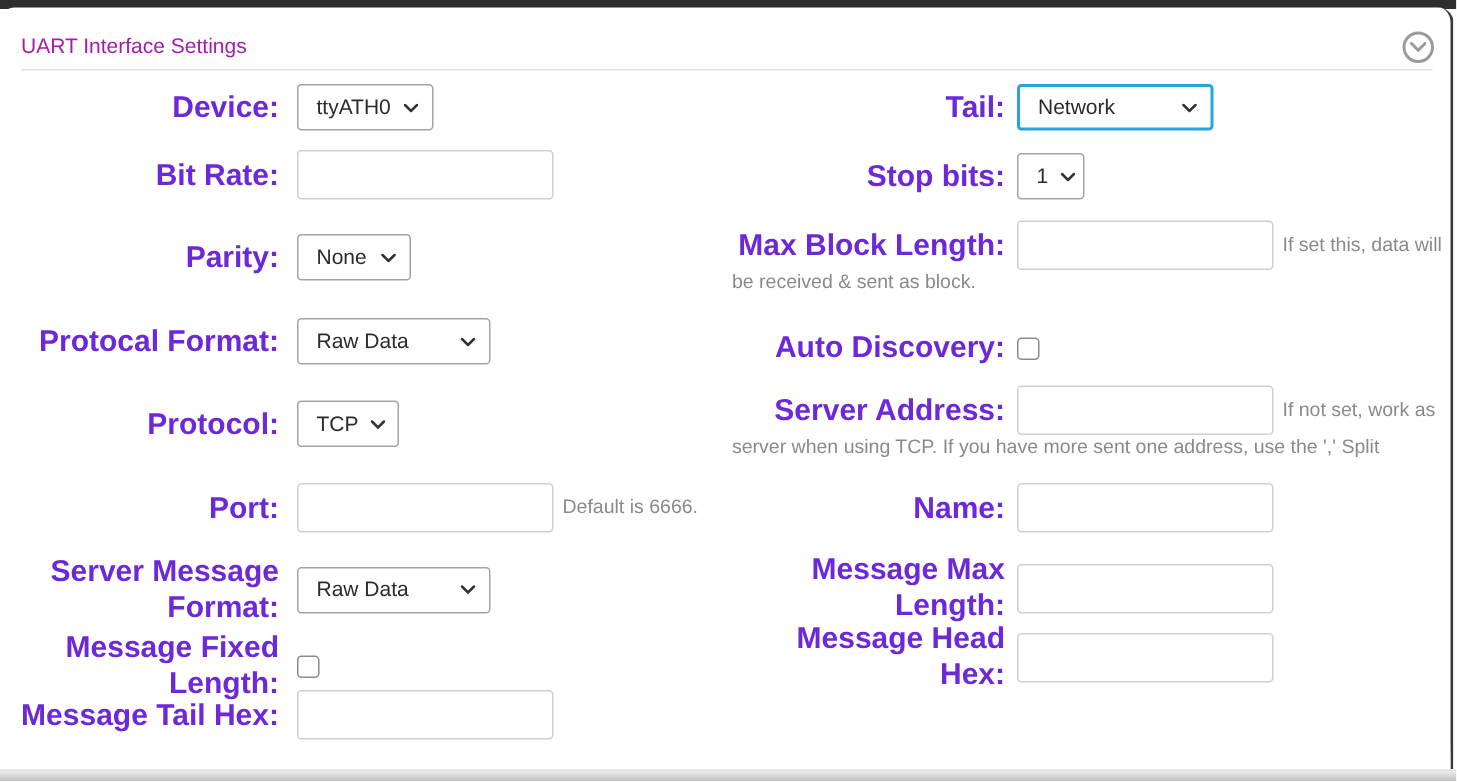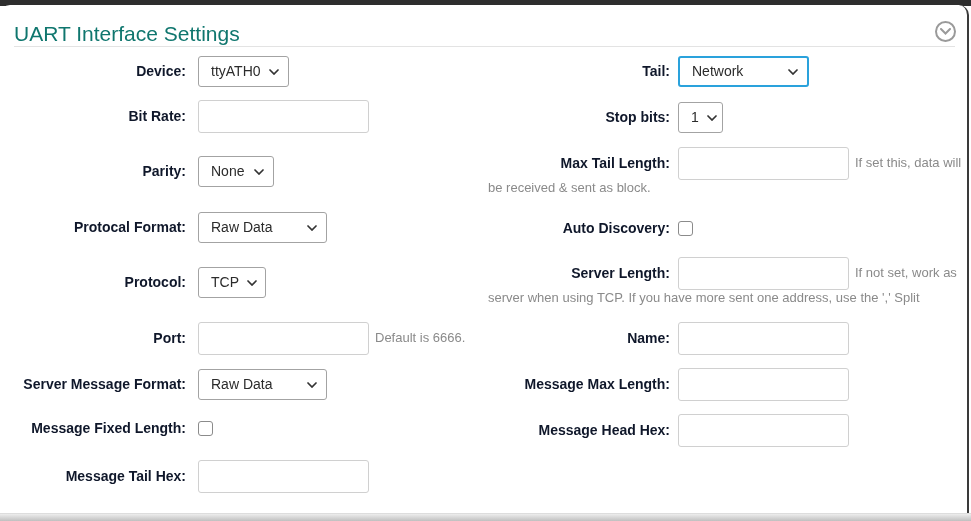--- a/index.html
+++ b/index.html
@@ -11,36 +11,36 @@
   .top-dark { position:absolute; top:0; left:0; width:971px; height:6px; background:#2e2e2e; }
   .card {
     position:absolute; top:5px; left:0; width:969px; height:508px;
     background:#ffffff; border-radius:10px 10px 0 0; border-right:2px solid #3a3a3a;
   }
   .bottom-strip {
     position:absolute; left:0; bottom:0; width:971px; height:8px;
     background:linear-gradient(#ededed,#bfbfbf); border-top:1px solid #ddd;
   }
   .panel-title {
-    position:absolute; top:22px; left:14px; font-size:21px; color:#0f766e; white-space:nowrap;
+    position:absolute; top:22px; left:14px; font-size:14px; color:#a21caf; white-space:nowrap;
   }
   .collapse-btn {
     position:absolute; top:21px; left:935px; width:21px; height:21px;
     border:2px solid #9a9a9a; border-radius:50%;
     display:flex; align-items:center; justify-content:center; cursor:pointer; background:#fff;
   }
   .divider { position:absolute; top:46px; left:14px; width:941px; height:1px; background:#e3e3e3; }
 
   .row { position:absolute; font-size:13px; color:#8a8a8a; line-height:1.25; }
   .row.lcol { left:0; width:486px; }
   .row.rcol { left:488px; width:480px; }
 
   .lbl {
     display:inline-block; vertical-align:middle; text-align:right;
-    font-size:14px; font-weight:700; color:#0f172a; line-height:1.2;
+    font-size:20px; font-weight:700; color:#6d28d9; line-height:1.2;
   }
   .lcol .lbl { width:186px; margin-right:12px; }
   .rcol .lbl { width:182px; margin-right:8px; }
 
   .select {
     display:inline-flex; vertical-align:middle; align-items:center; justify-content:space-between;
     height:31px; border:1px solid #a3a3a3; border-radius:3px; background:#fff;
     padding:0 9px 0 12px; font-size:14px; color:#2b2b2b; cursor:pointer;
   }
   .select.focused { border:2px solid #2aa2dc;align-items:center; }
@@ -155,29 +155,29 @@
   <div class="row rcol rt2">
     <span class="lbl">Stop bits:</span><span class="select w45">
         <span class="sel-text">1</span>
         <svg class="chev" width="10" height="6" viewBox="0 0 10 6">
           <path d="M1 1l4 4 4-4" fill="none" stroke="#333" stroke-width="1.7" stroke-linecap="round"></path>
         </svg>
       </span>
   </div>
 
   <div class="row rcol rt3">
-    <span class="lbl">Max Tail Length:</span><input class="txt" type="text" value="" style=""><span class="hint">If set this, data will be received &amp; sent as block.</span>
+    <span class="lbl">Max Block Length:</span><input class="txt" type="text" value="" style=""><span class="hint">If set this, data will be received &amp; sent as block.</span>
   </div>
 
   <div class="row rcol rt4">
     <span class="lbl">Auto Discovery:</span><input class="cbx" type="checkbox" style="">
   </div>
 
   <div class="row rcol rt5">
-    <span class="lbl">Server Length:</span><input class="txt" type="text" value="" style=""><span class="hint">If not set, work as server when using TCP. If you have more sent one address, use the ',' Split</span>
+    <span class="lbl">Server Address:</span><input class="txt" type="text" value="" style=""><span class="hint">If not set, work as server when using TCP. If you have more sent one address, use the ',' Split</span>
   </div>
 
   <div class="row rcol rt6">
     <span class="lbl">Name:</span><input class="txt" type="text" value="" style="">
   </div>
 
   <div class="row rcol rt7">
     <span class="lbl">Message Max Length:</span><input class="txt" type="text" value="" style="">
   </div>
 

